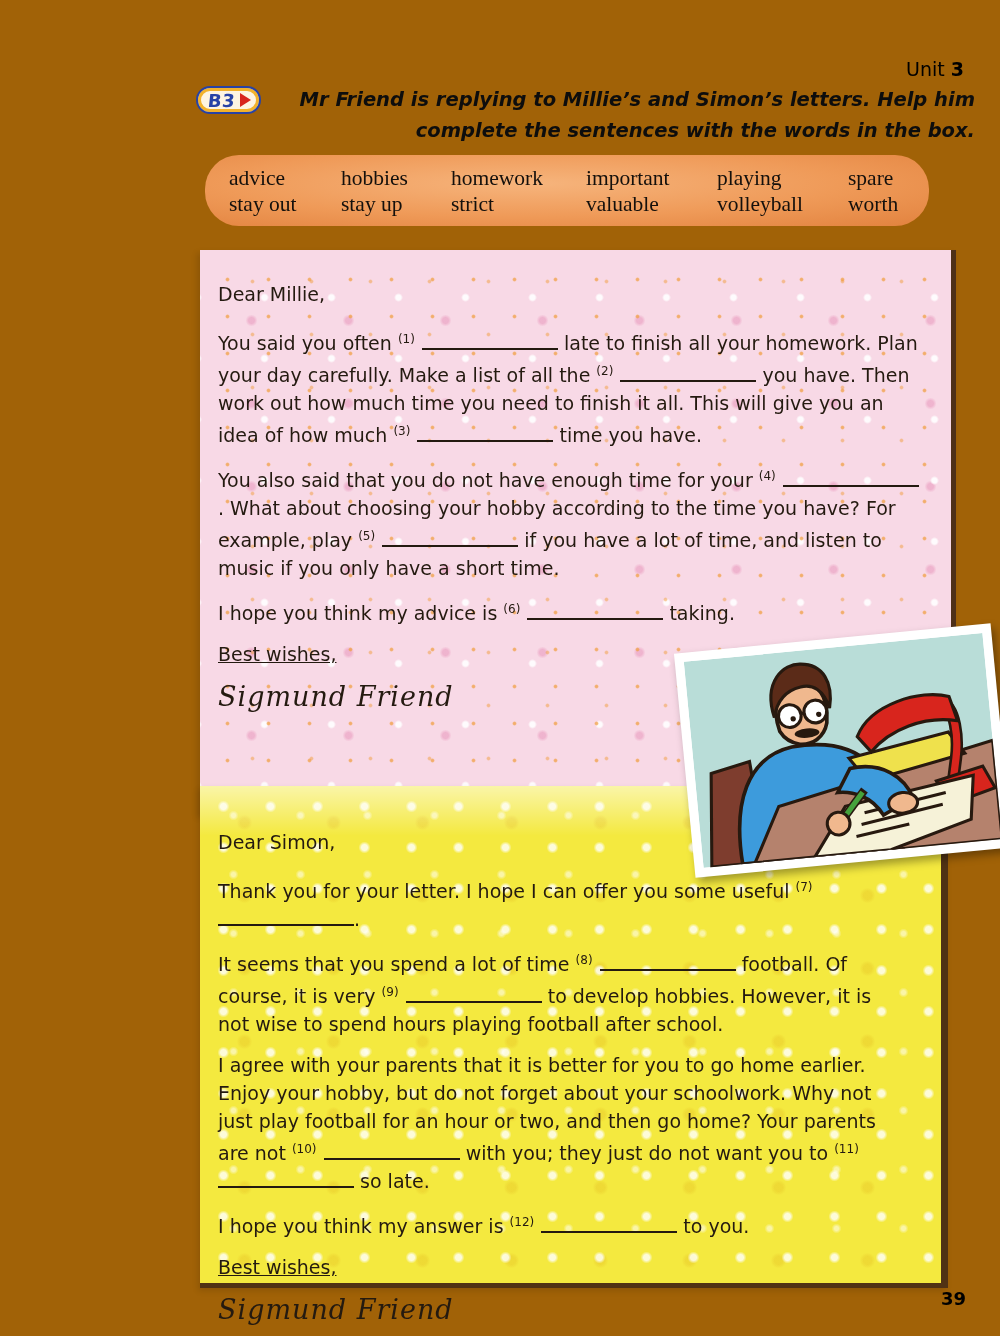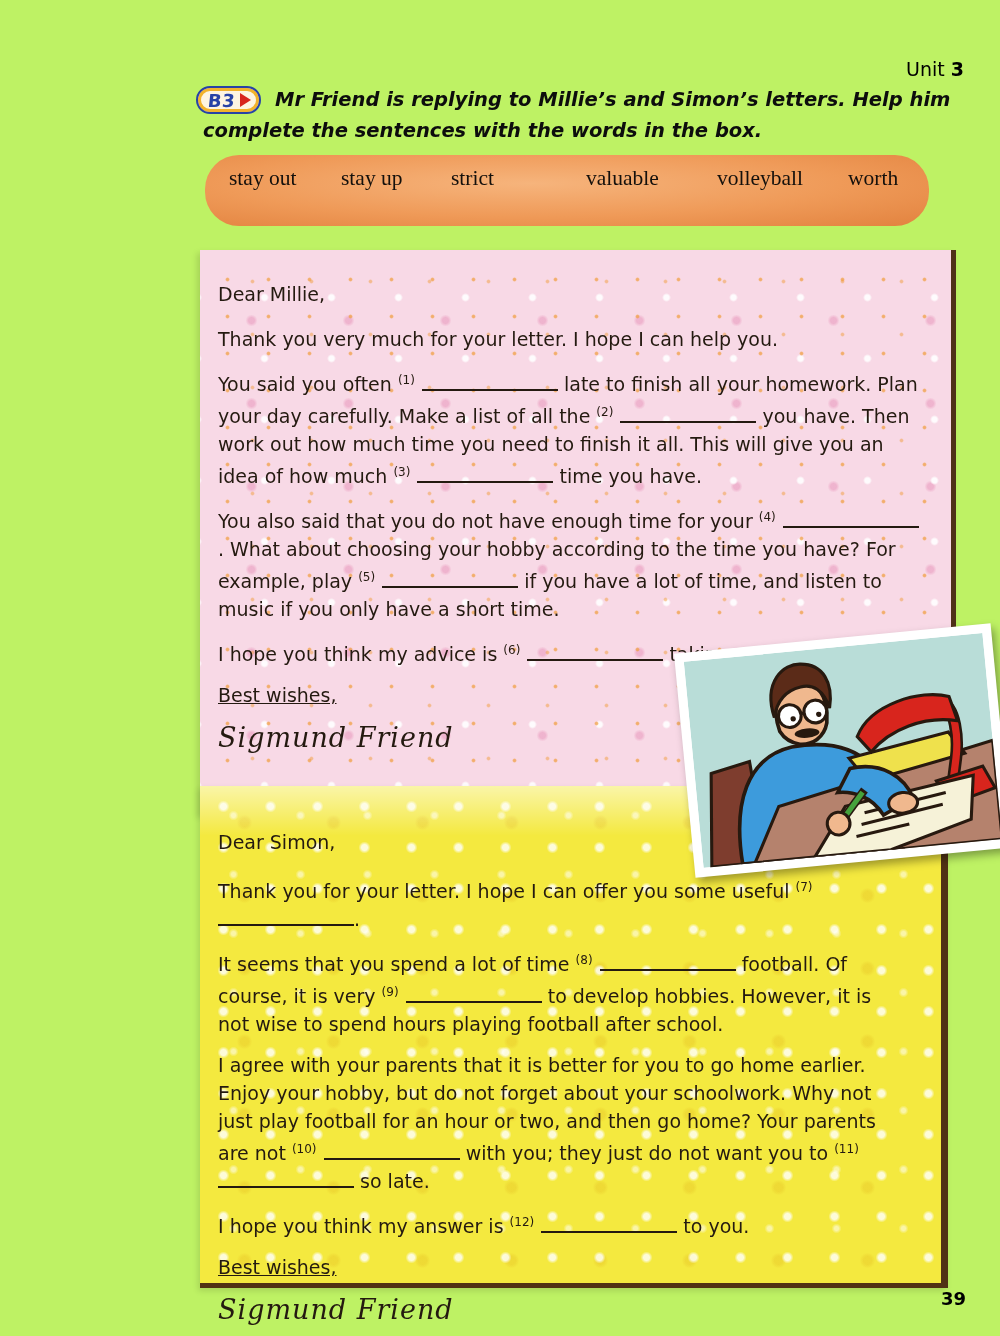--- a/index.html
+++ b/index.html
@@ -1,35 +1,35 @@
 <!DOCTYPE html>
 <html style="--word-box-orange: #ef9a58; --pink-paper: #f8d9e6; --yellow-paper: #f4e93f; --paper-edge-brown: #4e3018; --badge-blue: #2742a6; --badge-gold: #f2b22c; --badge-red: #d8251d; --text-ink: #241a10;"><head>
 <meta charset="utf-8">
 <style>
   html,body{margin:0;padding:0;}
-  .page{position:relative;width:1000px;height:1336px;background:#bef264;overflow:hidden;
+  .page{position:relative;width:1000px;height:1336px;background:#a16207;overflow:hidden;
         font-family:"DejaVu Sans",sans-serif;}
 
   
   .unit{position:absolute;top:58px;right:36px;font-size:19px;color:#000;}
   .unit b{font-weight:bold;}
 
   
   .b3-badge{position:absolute;left:196px;top:86px;height:28px;border-radius:15px;
     border:2px solid var(--badge-blue,#2742a6);background:#fdf4e2;
     box-shadow:inset 0 0 0 3px var(--badge-gold,#f2b22c);
     display:flex;align-items:center;gap:5px;padding:0 8px 0 10px;z-index:2;box-sizing:border-box;}
   .b3-text{font-weight:bold;font-size:18px;color:var(--badge-blue,#2742a6);
     transform:skewX(-6deg);letter-spacing:.5px;}
   .play-icon{width:0;height:0;border-left:11px solid var(--badge-red,#d8251d);
     border-top:7px solid transparent;border-bottom:7px solid transparent;}
 
   .instructions{position:absolute;left:203px;top:84px;width:772px;margin:0;
     font-style:italic;font-weight:600;font-size:19.5px;line-height:31px;color:#0d0d0d;
-    text-indent:72px;}
+    text-indent:72px;text-align:right;}
 
   
   .word-box{position:absolute;left:205px;top:155px;width:724px;height:71px;border-radius:34px;
     background:radial-gradient(ellipse at 45% 40%,#f6b47c 0%,var(--word-box-orange,#ef9a58) 55%,#e2823e 100%);
     padding-top:10px;box-sizing:border-box;}
   .word-row{display:grid;grid-template-columns:112px 110px 135px 131px 131px auto;padding:0 24px;}
   .word{font-family:"Liberation Serif","DejaVu Serif",serif;font-size:21.5px;color:#14100c;line-height:26px;}
 
   
   .paper{position:absolute;box-sizing:border-box;}
@@ -84,33 +84,40 @@
 
   <div class="b3-badge">
     <span class="b3-text">B3</span>
     <span class="play-icon"></span>
   </div>
 
   <p class="instructions">Mr Friend is replying to Millie’s and Simon’s letters. Help him complete the sentences with the words in the box.</p>
 
   <div class="word-box">
     <div class="word-row">
+        <span class="word">advice</span>
+        <span class="word">hobbies</span>
+        <span class="word">homework</span>
+        <span class="word">important</span>
+        <span class="word">playing</span>
+        <span class="word">spare</span>
+      </div>
+    <div class="word-row">
         <span class="word">stay out</span>
         <span class="word">stay up</span>
         <span class="word">strict</span>
         <span class="word">valuable</span>
         <span class="word">volleyball</span>
         <span class="word">worth</span>
       </div>
   </div>
 
   <div class="paper pink">
     <p class="hw-line salutation">Dear Millie,</p>
     <div>
-        <p class="hw-line">Thank you very much for your letter. I hope I can help you.</p>
         <p class="hw-line">You said you often <span class="bnum">(1)</span> <span class="blank"></span> late to finish all your homework. Plan your day carefully. Make a list of all the <span class="bnum">(2)</span> <span class="blank"></span> you have. Then work out how much time you need to finish it all. This will give you an idea of how much <span class="bnum">(3)</span> <span class="blank"></span> time you have.</p>
         <p class="hw-line">You also said that you do not have enough time for your <span class="bnum">(4)</span> <span class="blank"></span>. What about choosing your hobby according to the time you have? For example, play <span class="bnum">(5)</span> <span class="blank"></span> if you have a lot of time, and listen to music if you only have a short time.</p>
         <p class="hw-line">I hope you think my advice is <span class="bnum">(6)</span> <span class="blank"></span> taking.</p>
       </div>
     <p class="hw-line closing">Best wishes,</p>
     <p class="signature">Sigmund Friend</p>
   </div>
 
   <div class="photo">
     <svg viewBox="0 0 290 200" xmlns="http://www.w3.org/2000/svg">

